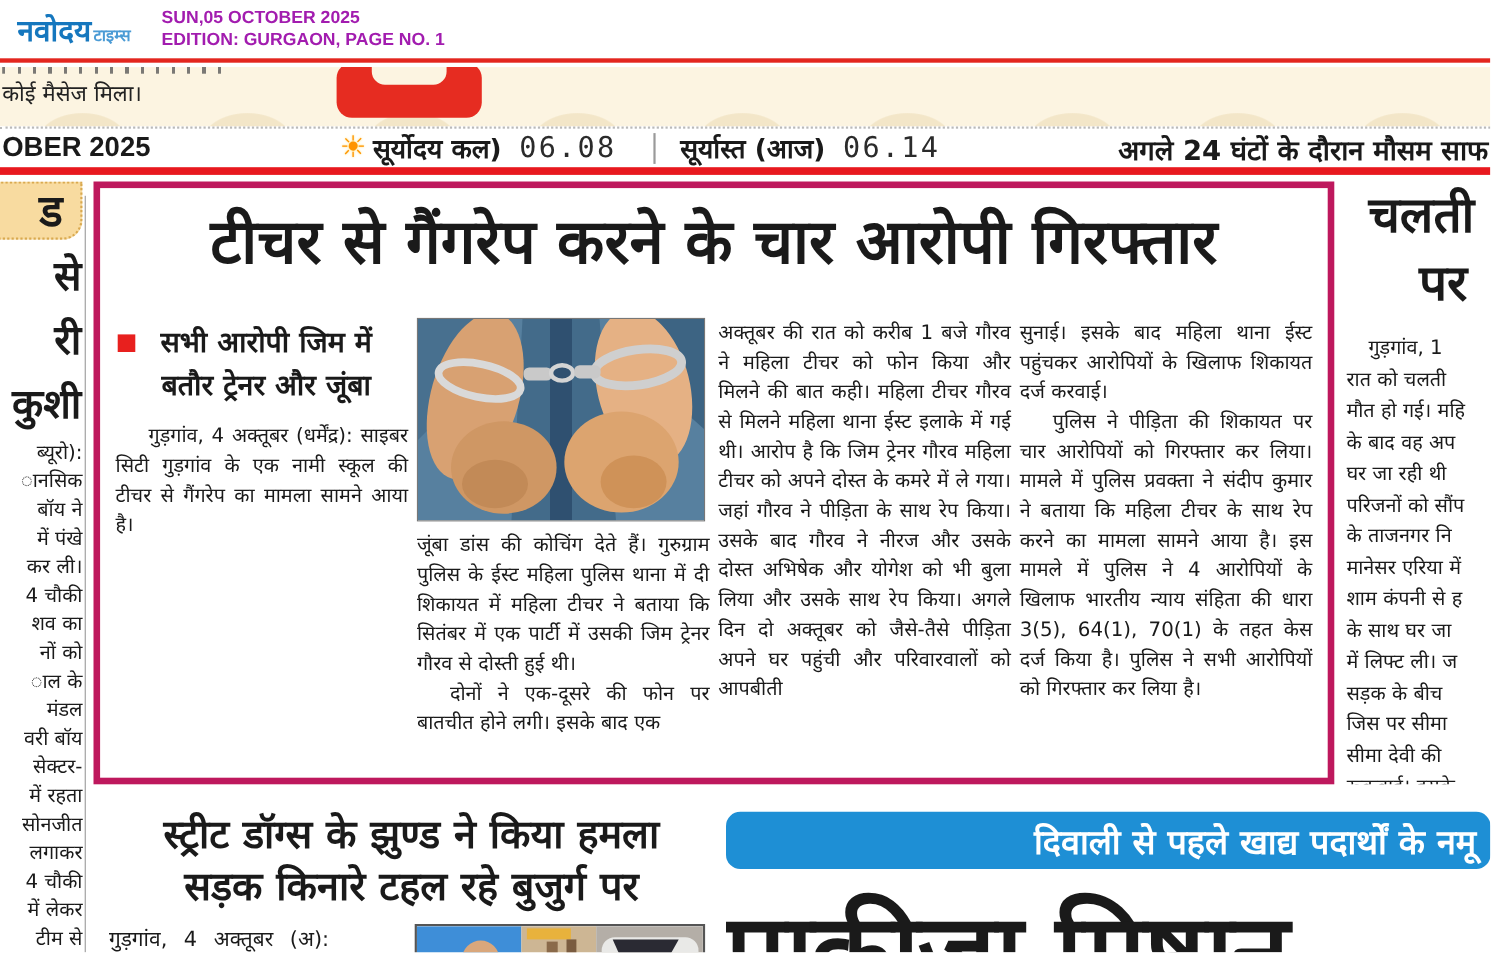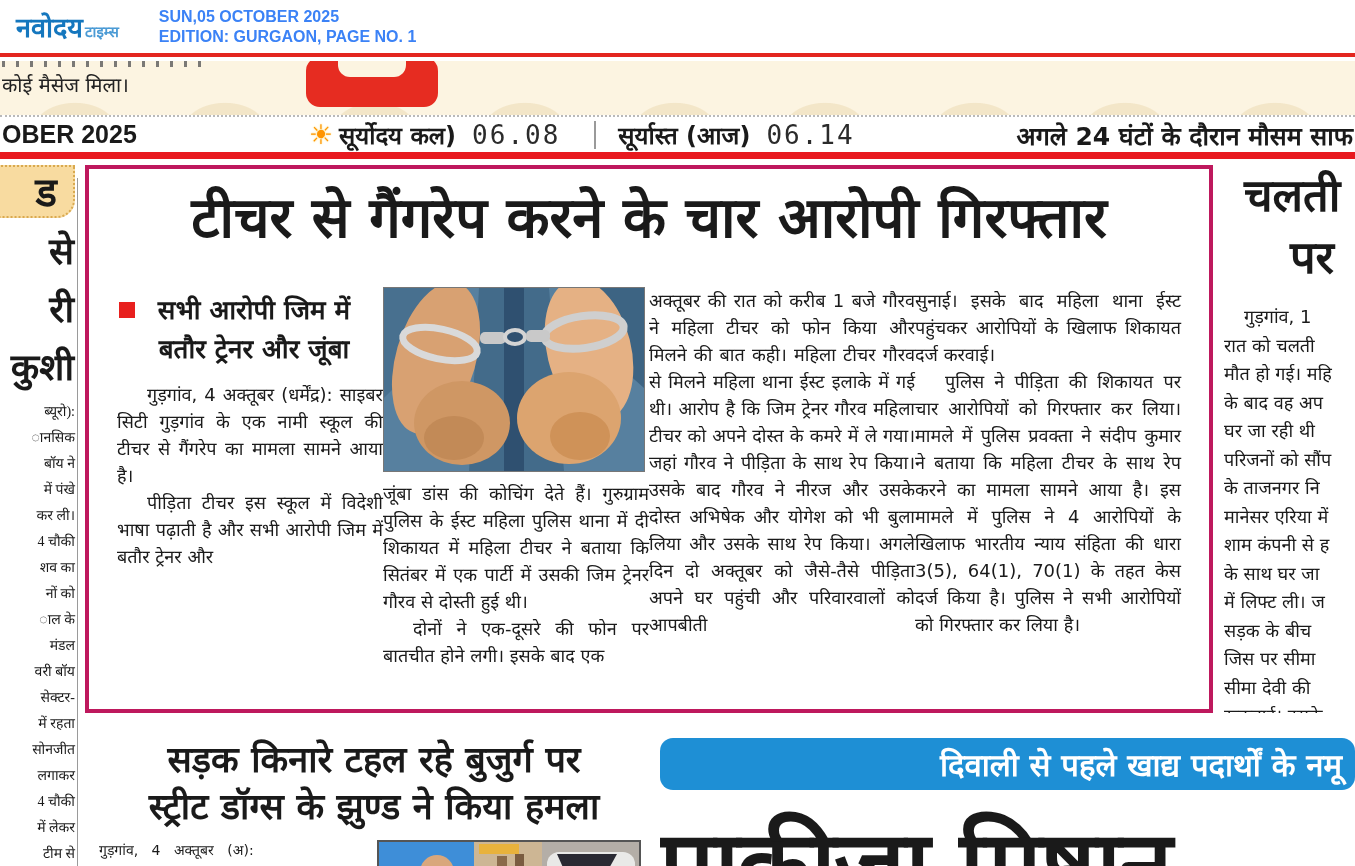--- a/index.html
+++ b/index.html
@@ -6,22 +6,22 @@
   html,body { width:1355px; height:866px; overflow:hidden; background:#fff;
               font-family:"DejaVu Sans", sans-serif; color:#1a1a1a; }
   .stage { position:relative; width:1355px; height:866px; overflow:hidden; background:#fff; }
 
   
   .app-header { position:absolute; left:0; top:0; width:1355px; height:57px; background:#fff;
                 border-bottom:4px solid #e3261f; display:flex; align-items:center; }
   .logo { margin-left:16px; white-space:nowrap; }
   .logo-main { font-size:27px; font-weight:bold; color:#1577be; letter-spacing:0px; }
   .logo-sub { font-size:15px; font-weight:bold; color:#4b9bd5; margin-left:2px;margin-top:36px; }
-  .header-meta { margin-left:40px; font-family:"Liberation Sans", sans-serif;
-                 font-weight:bold; font-size:16px; line-height:20px; color:#3b82f6; }
+  .header-meta { margin-left:28px; font-family:"Liberation Sans", sans-serif;
+                 font-weight:bold; font-size:16px; line-height:20px; color:#a21caf; }
 
   
   .top-strip { position:absolute; left:0; top:61px; width:1355px; height:54px;
                background-color:#fcf4e1;
                background-image:radial-gradient(ellipse 70px 46px at 50% 115%, #f3e6c8 58%, rgba(0,0,0,0) 60%);
                background-size:150px 60px; overflow:hidden; }
   .clipped-ticks { position:absolute; left:2px; top:-3px; width:205px; height:9px;
                    background:repeating-linear-gradient(90deg,#5a5a5a 0 3px, rgba(0,0,0,0) 3px 14px); opacity:.8; }
   .strip-text { position:absolute; left:2px; top:10px; font-size:20px; color:#222; white-space:nowrap; }
   .red-tab { position:absolute; left:306px; top:-4px; width:132px; height:50px;
@@ -43,30 +43,30 @@
   .red-rule { position:absolute; left:0; top:152px; width:1355px; height:7px; background:#e8191f; }
 
   
   .left-col { position:absolute; left:0; top:163px; width:77px; height:703px; overflow:hidden; }
   .tan-box { position:absolute; left:-22px; top:2px; width:97px; height:53px; background:#f8dba0;
              border:2px dotted #d9a94f; border-radius:0 0 18px 0; text-align:right; padding-right:16px;
              font-size:40px; font-weight:bold; line-height:50px; }
   .left-head { position:absolute; left:0; top:60px; width:74px; text-align:right;
                font-size:37px; font-weight:bold; line-height:58px; white-space:nowrap; }
   .left-frags { position:absolute; left:0; top:236px; width:75px; text-align:right;
-                font-size:14px; line-height:26px;font-family:Liberation Serif, serif; }
+                font-size:18px; line-height:26px; }
   .left-frags .frag { display:block; white-space:nowrap; }
   .v-divider { position:absolute; left:77px; top:178px; width:1px; height:688px; background:#9a9a9a; }
 
   
   .article-box { position:absolute; left:85px; top:165px; width:1128px; height:548px;
-                 background:#fff; border:4px solid #be185d; overflow:hidden; }
+                 background:#fff; border:6px solid #be185d; overflow:hidden; }
   .main-headline-wrap { width:100%; text-align:center; margin-top:8px; height:104px; }
   .main-headline { display:inline-block; white-space:nowrap; font-size:56px; font-weight:bold; }
-  .cols { display:flex; justify-content:center; padding:6px 14px 0 14px; height:430px; overflow:hidden; }
+  .cols { display:flex; justify-content:space-between; padding:6px 14px 0 14px; height:430px; overflow:hidden; }
   .col { width:266px; font-size:18px; line-height:27px; text-align:justify; }
   .col p { margin:0; }
   .col p.ind { text-indent:30px; }
   .subhead { position:relative; text-align:center; font-size:26px; font-weight:bold;
              line-height:39px; margin:4px 0 12px 0; padding-left:8px; }
   .red-sq { position:absolute; left:2px; top:11px; width:16px; height:16px; background:#e8201e; }
   .photo-frame { width:262px; height:185px; border:1px solid #777; margin-bottom:8px; }
   .photo-frame svg { display:block; }
 
   
@@ -76,21 +76,21 @@
   .right-head .rline:first-child { padding-left:20px; }
   .right-head .rline:last-child { padding-left:66px; }
   .right-frags { margin-top:14px; font-size:18px; line-height:28.5px; }
   .right-frags .frag { display:block; white-space:nowrap; }
   .right-frags .frag:first-child { padding-left:20px; }
 
   
   .bottom-left { position:absolute; left:85px; top:722px; width:578px; height:144px; overflow:hidden; }
   .bl-headline { text-align:center; font-size:36px; font-weight:bold; line-height:47px; padding-top:14px; }
   .bl-headline .blline { display:block; white-space:nowrap; }
-  .bl-dateline { position:absolute; left:14px; top:118px; font-size:14px; word-spacing:9px; white-space:nowrap; }
+  .bl-dateline { position:absolute; left:14px; top:118px; font-size:19px; word-spacing:9px; white-space:nowrap; }
   .bl-photo { position:absolute; left:292px; top:118px; width:264px; height:120px; border:2px solid #555; }
 
   
   .blue-banner { position:absolute; left:660px; top:738px; width:695px; height:52px; background:#1e8fd5;
                  overflow:hidden; display:flex; align-items:center;border-radius:13px; }
   .banner-text { color:#fff; font-size:31px; font-weight:bold; white-space:nowrap; padding-left:280px; }
   .big-headline { position:absolute; left:660px; top:796px; width:695px; height:70px; overflow:hidden; }
   .big-headline span { font-size:96px; font-weight:bold; white-space:nowrap; letter-spacing:-2px; }
 </style>
 </head>
@@ -166,21 +166,20 @@
       <div class="col">
         <div class="subhead">
           <span class="red-sq"></span>
           <div>
               <div class="subhead-line">सभी आरोपी जिम में</div>
               <div class="subhead-line">बतौर ट्रेनर और जूंबा</div>
             </div>
         </div>
         <div>
             <p class="ind">गुड़गांव, 4 अक्तूबर (धर्मेंद्र): साइबर सिटी गुड़गांव के एक नामी स्कूल की टीचर से गैंगरेप का मामला सामने आया है।</p>
-            <p class="ind">पीड़िता टीचर इस स्कूल में विदेशी भाषा पढ़ाती है और सभी आरोपी जिम में बतौर ट्रेनर और</p>
           </div>
       </div>
       <div class="col">
         <div class="photo-frame">
           <svg width="260" height="183" viewBox="0 0 260 183" xmlns="http://www.w3.org/2000/svg">
             <rect width="260" height="183" fill="#57809f"></rect>
             <path d="M0 0 L70 0 L20 90 L0 110 Z" fill="#48708f"></path>
             <path d="M190 0 L260 0 L260 100 L215 60 Z" fill="#3d6483"></path>
             <rect x="120" y="0" width="20" height="183" fill="#2f5070"></rect>
             <path d="M95 0 L120 0 L120 183 L85 183 Z" fill="#436b8a"></path>
@@ -230,22 +229,22 @@
         <span class="frag">में लिफ्ट ली। ज</span>
         <span class="frag">सड़क के बीच</span>
         <span class="frag">जिस पर सीमा</span>
         <span class="frag">सीमा देवी की</span>
         <span class="frag">रूकवाई। इसके</span>
       </div>
   </div>
 
   <div class="bottom-left">
     <div class="bl-headline">
+        <span class="blline fit-text">स्ट्रीट डॉग्स के झुण्ड ने किया हमला</span>
         <span class="blline fit-text">सड़क किनारे टहल रहे बुजुर्ग पर</span>
-        <span class="blline fit-text">स्ट्रीट डॉग्स के झुण्ड ने किया हमला</span>
       </div>
     <div class="bl-dateline">गुड़गांव, 4 अक्तूबर (अ):</div>
   </div>
   <div class="bl-photo" style="position:absolute; left:377px; top:840px; width:264px; height:120px; border:2px solid #555;">
     <svg width="260" height="116" viewBox="0 0 260 116" xmlns="http://www.w3.org/2000/svg">
       <rect width="95" height="116" fill="#3e8ed8"></rect>
       <circle cx="58" cy="30" r="17" fill="#d9a77c"></circle>
       <rect x="36" y="46" width="46" height="40" rx="10" fill="#b9b0a4"></rect>
       <rect x="95" y="0" width="68" height="116" fill="#cdb694"></rect>
       <rect x="100" y="2" width="40" height="10" fill="#e8b23c"></rect>

